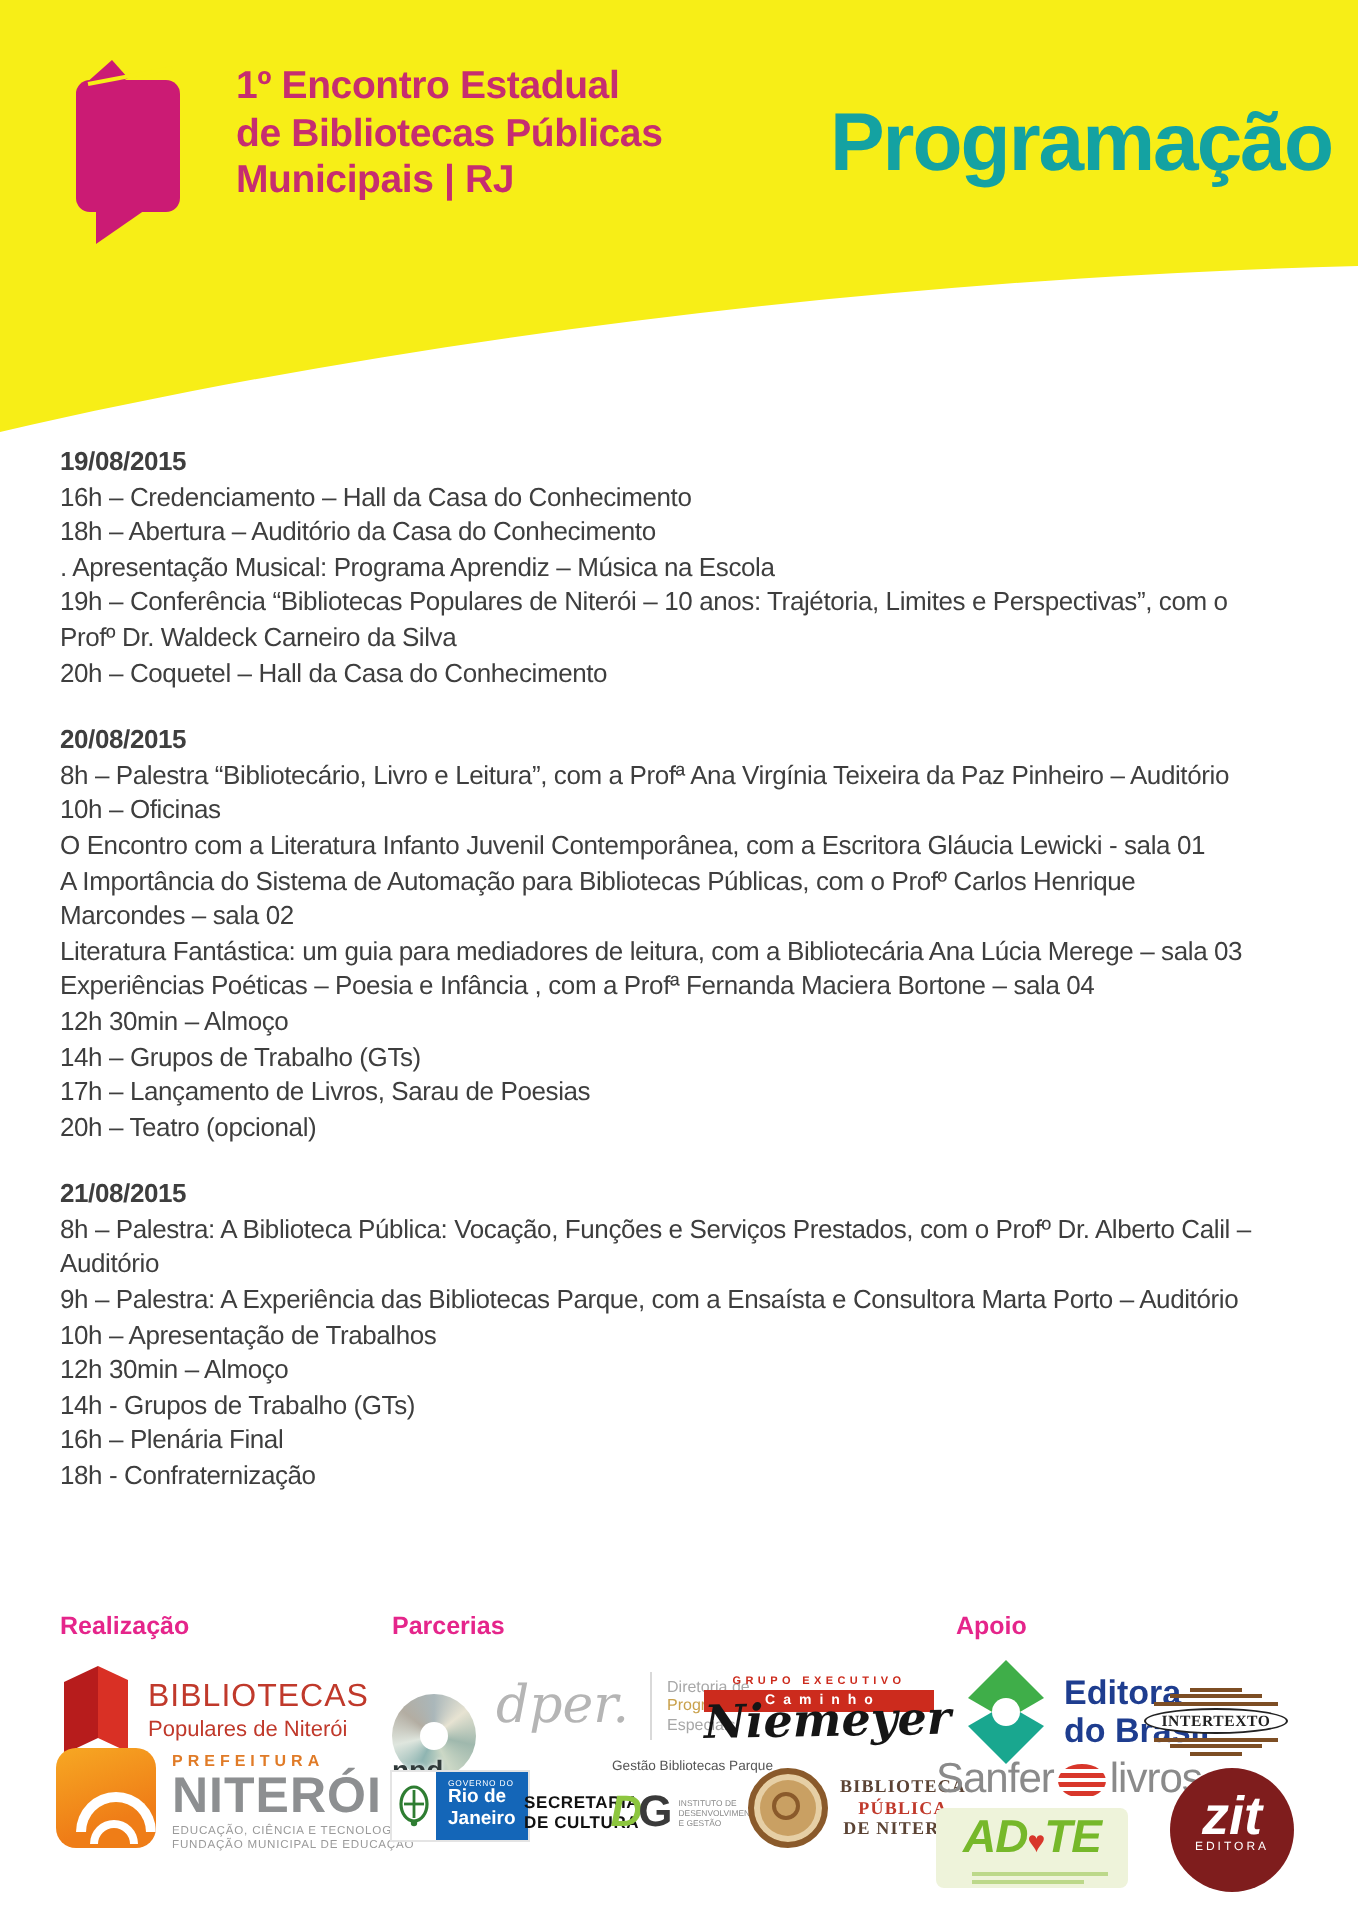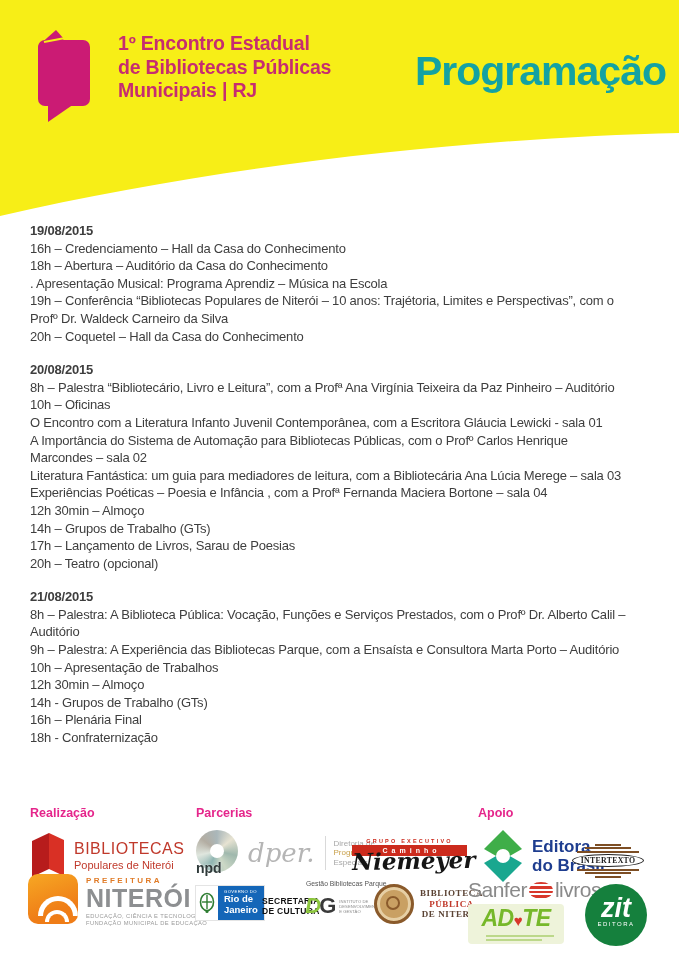--- a/index.html
+++ b/index.html
@@ -32,21 +32,21 @@
         background:linear-gradient(160deg,#f7a823 0%,#ef7d17 70%);}
   .pref-arc{position:absolute;border:5px solid #fff;border-bottom:none;
         border-radius:50% 50% 0 0/100% 100% 0 0;}
   .arc1{width:30px;height:15px;left:10px;top:22px;}
   .arc2{width:16px;height:8px;left:17px;top:36px;border-width:4px;}
   .pref-text{margin-left:8px;padding-top:2px;}
   .pref-small{color:#e07b27;font-size:8px;letter-spacing:2.5px;font-weight:bold;}
   .pref-big{color:#8d8f91;font-size:25px;font-weight:bold;letter-spacing:0.5px;line-height:26px;}
   .pref-tag{color:#9a9a9a;font-size:5.8px;letter-spacing:0.4px;line-height:7px;margin-top:2px;}
   
-  .logo-npd{position:absolute;left:196px;top:30px;width:46px;height:46px;}
+  .logo-npd{position:absolute;left:196px;top:47px;width:46px;height:46px;}
   .npd-wheel{width:42px;height:42px;border-radius:50%;
         background:conic-gradient(#aab7ba,#e7e3d2,#9fb8ad,#ccd8c6,#8fb5b2,#dfe6de,#b3ada2,#aab7ba);
         position:relative;}
   .npd-wheel::after{content:"";position:absolute;left:14px;top:14px;width:14px;height:14px;
         background:#fff;border-radius:50%;}
   .npd-label{position:absolute;left:0px;bottom:0px;font-weight:bold;font-size:14px;color:#2f3a3a;
         text-shadow:0 0 2px #fff;}
   .logo-dper{position:absolute;left:248px;top:36px;display:flex;align-items:center;}
   .dper-script{font-family:"DejaVu Serif",serif;font-style:italic;font-size:26px;color:#b5b5b5;}
   .dper-div{width:1px;height:34px;background:#d9d9d9;margin:0 8px 0 10px;}
@@ -92,21 +92,21 @@
         color:#8a8a8a;font-size:21px;letter-spacing:-0.5px;}
   .sanfer-ic{width:24px;height:17px;border-radius:50%;margin:0 2px;
         background:repeating-linear-gradient(#d8372b 0 2.5px,#ffffff 2.5px 4.5px);}
   .logo-adote{position:absolute;left:468px;top:104px;width:96px;height:40px;background:#eef3da;
         border-radius:4px;text-align:center;padding-top:2px;box-sizing:border-box;}
   .adote-word{color:#76b82a;font-weight:bold;font-style:italic;font-size:23px;line-height:24px;
         letter-spacing:-0.5px;}
   .adote-heart{color:#d8372b;font-size:15px;font-style:normal;}
   .adote-bar{height:2.5px;background:#bcd88a;margin:1.5px 10px 0 18px;}
   .logo-zit{position:absolute;left:585px;top:84px;width:62px;height:62px;border-radius:50%;
-        background:#15803d;color:#fff;text-align:center;box-sizing:border-box;padding-top:12px;}
+        background:#7f1d1d;color:#fff;text-align:center;box-sizing:border-box;padding-top:12px;}
   .zit-word{font-weight:bold;font-style:italic;font-size:27px;line-height:24px;}
   .zit-sub{font-size:6px;letter-spacing:1.5px;margin-top:1px;}
 </style>
 </head>
 <body>
 
 <div class="page">
 
   <svg class="header-svg" width="679" height="220" viewBox="0 0 679 220">
     <path d="M0,0 H679 V133 C470,138 220,165 0,216 Z" fill="#f7ee17"></path>

